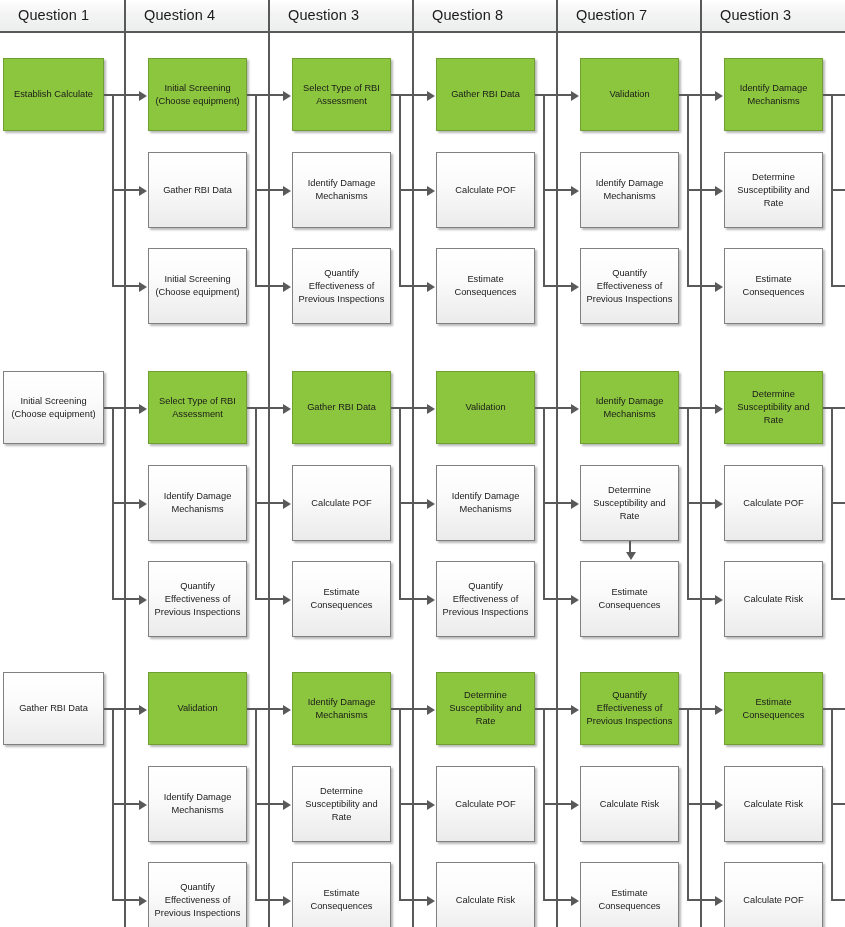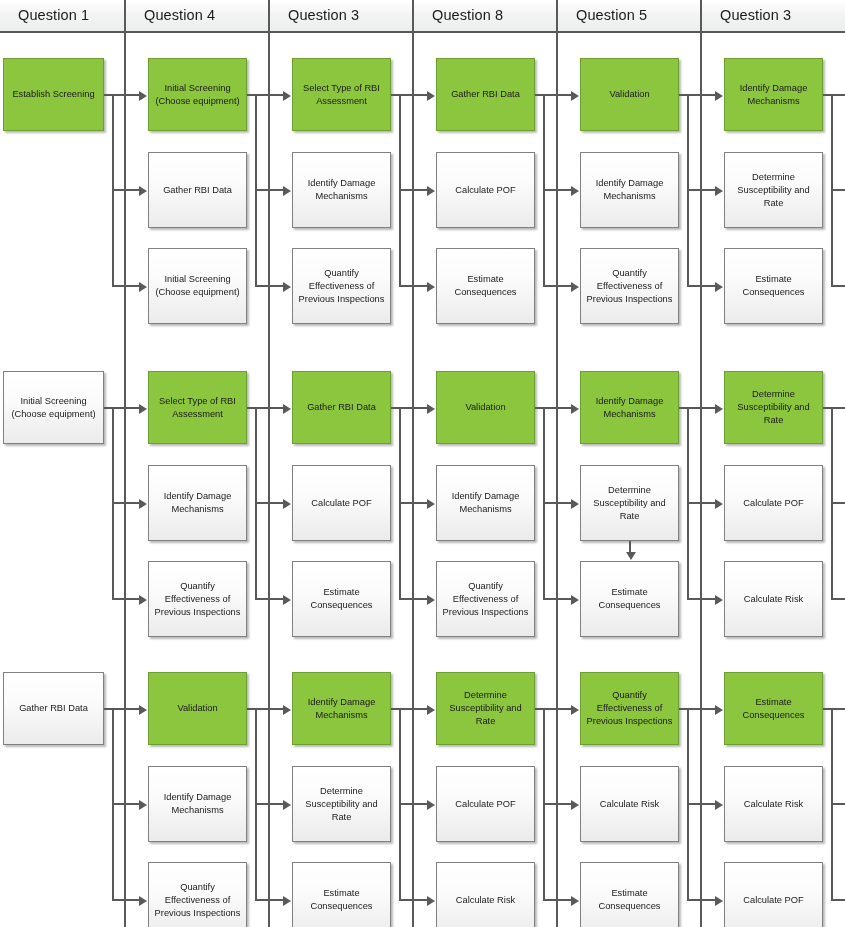--- a/index.html
+++ b/index.html
@@ -126,29 +126,29 @@
   <div class="col-sep" style="left:268px;"></div>
   <div class="col-sep" style="left:412px;"></div>
   <div class="col-sep" style="left:556px;"></div>
   <div class="col-sep" style="left:700px;"></div>
 
   <div id="layers">
       <div class="header-cell" style="left: 0px; width: 124px;"><span>Question 1</span></div>
       <div class="header-cell" style="left: 126px; width: 142px;"><span>Question 4</span></div>
       <div class="header-cell" style="left: 270px; width: 142px;"><span>Question 3</span></div>
       <div class="header-cell" style="left: 414px; width: 142px;"><span>Question 8</span></div>
-      <div class="header-cell" style="left: 558px; width: 142px;"><span>Question 5</span></div>
+      <div class="header-cell" style="left: 558px; width: 142px;"><span>Question 7</span></div>
       <div class="header-cell" style="left: 702px; width: 143px;"><span>Question 3</span></div>
       <div class="header-divider" style="left: 124px;"></div>
       <div class="header-divider" style="left: 268px;"></div>
       <div class="header-divider" style="left: 412px;"></div>
       <div class="header-divider" style="left: 556px;"></div>
       <div class="header-divider" style="left: 700px;"></div>
       <div class="node green" style="left: 3px; top: 58px; width: 101px; height: 73px;">
-        <span class="label">Establish Screening</span>
+        <span class="label">Establish Calculate</span>
       </div>
       <div class="node green" style="left: 148px; top: 58px; width: 99px; height: 73px;">
         <span class="label">Initial Screening (Choose equipment)</span>
       </div>
       <div class="node plain" style="left: 148px; top: 152px; width: 99px; height: 76px;">
         <span class="label">Gather RBI Data</span>
       </div>
       <div class="node plain" style="left: 148px; top: 248px; width: 99px; height: 76px;">
         <span class="label">Initial Screening (Choose equipment)</span>
       </div>

